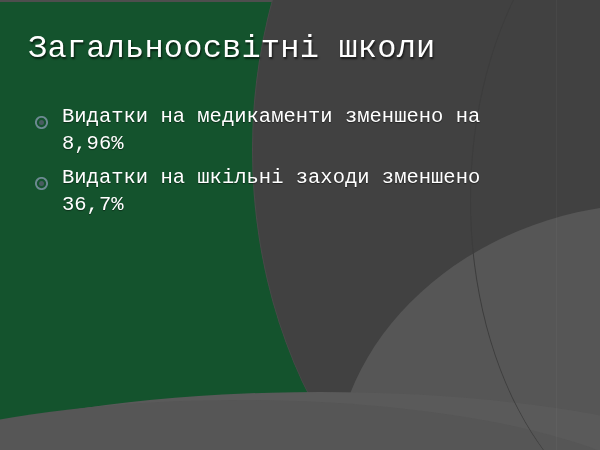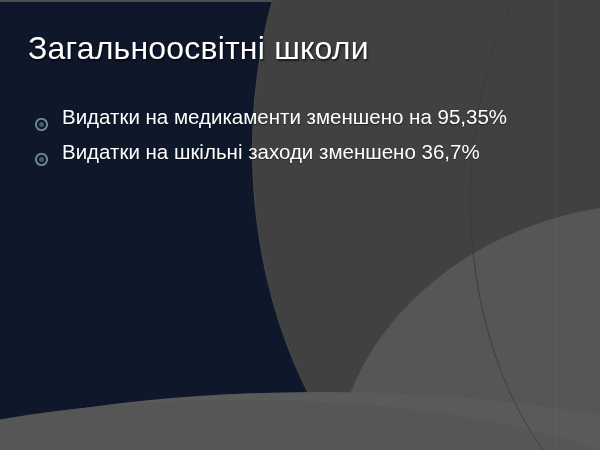--- a/index.html
+++ b/index.html
@@ -7,22 +7,22 @@
     margin: 0;
     padding: 0;
     background: #2b2b2b;
   }
 
   #slide {
     position: relative;
     width: 600px;
     height: 450px;
     overflow: hidden;
-    background: #0f172a;
-    font-family: Liberation Sans, sans-serif;
+    background: #14532d;
+    font-family: Liberation Mono, monospace;
     -webkit-font-smoothing: antialiased;
   }
 
   
   .bg-layer {
     position: absolute;
     pointer-events: none;
   }
 
   
@@ -177,21 +177,21 @@
     <ul id="bullet-list">
 
 
       <li class="bullet-item">
         <span class="bullet-marker">
           <svg viewBox="0 0 13 13" width="13" height="13" aria-hidden="true">
             <circle cx="6.5" cy="6.5" r="5.6" fill="none" stroke="#6d8a92" stroke-width="1.9"></circle>
             <circle cx="6.5" cy="6.5" r="2.5" fill="#4a5c61"></circle>
           </svg>
         </span>
-        <span class="bullet-text">Видатки на медикаменти зменшено на 95,35%</span>
+        <span class="bullet-text">Видатки на медикаменти зменшено на 8,96%</span>
       </li>
 
 
       <li class="bullet-item">
         <span class="bullet-marker">
           <svg viewBox="0 0 13 13" width="13" height="13" aria-hidden="true">
             <circle cx="6.5" cy="6.5" r="5.6" fill="none" stroke="#6d8a92" stroke-width="1.9"></circle>
             <circle cx="6.5" cy="6.5" r="2.5" fill="#4a5c61"></circle>
           </svg>
         </span>

